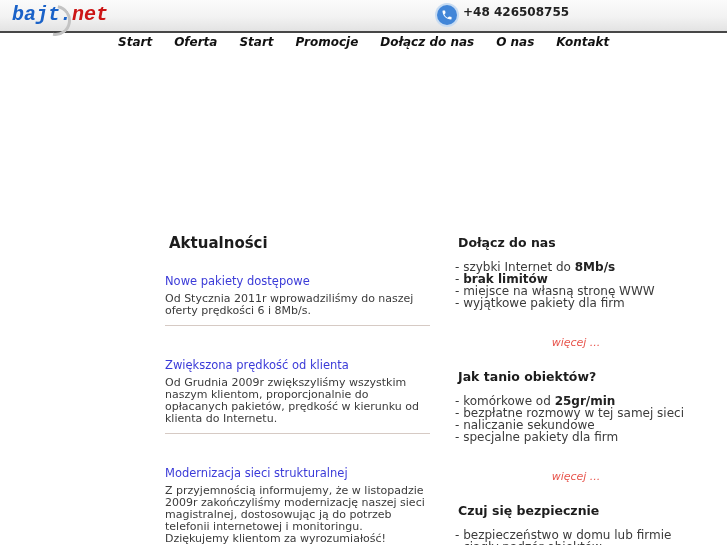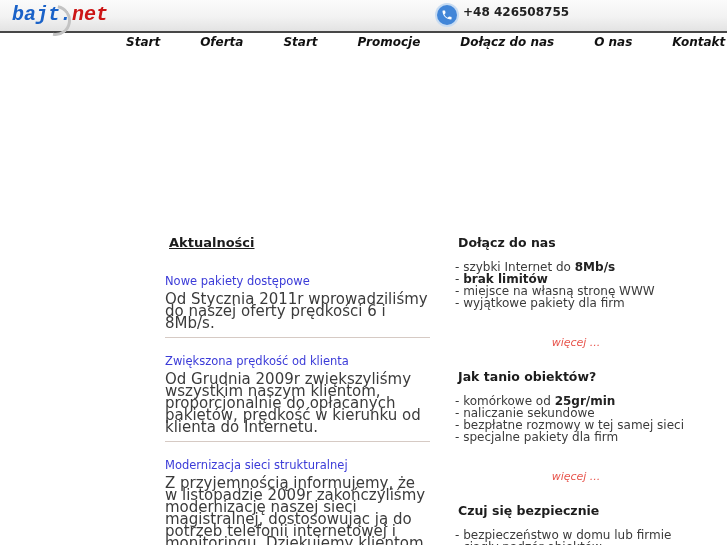--- a/index.html
+++ b/index.html
@@ -42,46 +42,46 @@
   }
   .phone-icon svg { width:12px; height:12px; }
   .phone-number {
     margin-left:6px; font-weight:bold; font-size:12px; color:#222222;
     white-space:nowrap;
   }
 
   
   .nav {
     position:absolute; top:35px; left:118px;
-    display:flex; gap:40px;margin-left:8px;
+    display:flex; gap:22px;
   }
   .nav-item {
     font-weight:bold; font-style:italic; font-size:12px; color:#111111;
     text-decoration:none; white-space:nowrap; cursor:pointer;
   }
 
   
   .news-col {
     position:absolute; left:165px; top:232px; width:265px;
   }
   .col-title {
     margin:0; padding:4px 0 0 4px;
-    font-size:13px; line-height:14px; font-weight:bold; color:#1c1c1c;text-decoration:underline;
+    font-size:15px; line-height:14px; font-weight:bold; color:#1c1c1c;
   }
   #news-list { margin-top:20px; }
   .news-item {
-    padding-bottom:8px; margin-bottom:12px;
+    padding-bottom:8px; margin-bottom:28px;
     border-bottom:1px solid #d6cac4;
   }
   .news-link {
     display:inline-block; font-size:11.5px; line-height:12px;
     color:#3b3bd8; text-decoration:none; cursor:pointer;
   }
   .news-text {
-    margin:4px 0 0 0; font-size:15px; line-height:12px; color:#3b3b3b;
+    margin:4px 0 0 0; font-size:11px; line-height:12px; color:#3b3b3b;
   }
 
   .promo-col {
     position:absolute; left:455px; top:232px; width:255px;
   }
   .promo-section { margin-bottom:16px; }
   .promo-title {
     margin:0 0 11px 0; padding:4px 0 0 3px;
     font-size:12.5px; line-height:14px; font-weight:bold; color:#1c1c1c;
   }
@@ -138,22 +138,22 @@
       <h3 class="promo-title">Dołącz do nas</h3>
       <div class="promo-line"><span>- szybki Internet do </span><span class="bold">8Mb/s</span></div>
       <div class="promo-line"><span>- </span><span class="bold">brak limitów</span></div>
       <div class="promo-line"><span>- miejsce na własną stronę WWW</span></div>
       <div class="promo-line"><span>- wyjątkowe pakiety dla firm</span></div>
       <div class="more-row"><a class="more-link">więcej ...</a></div>
     </section>
     <section class="promo-section">
       <h3 class="promo-title">Jak tanio obiektów?</h3>
       <div class="promo-line"><span>- komórkowe od </span><span class="bold">25gr/min</span></div>
+      <div class="promo-line"><span>- bezpłatne rozmowy w tej samej sieci</span></div>
       <div class="promo-line"><span>- naliczanie sekundowe</span></div>
-      <div class="promo-line"><span>- bezpłatne rozmowy w tej samej sieci</span></div>
       <div class="promo-line"><span>- specjalne pakiety dla firm</span></div>
       <div class="more-row"><a class="more-link">więcej ...</a></div>
     </section>
     <section class="promo-section">
       <h3 class="promo-title">Czuj się bezpiecznie</h3>
       <div class="promo-line"><span>- bezpieczeństwo w domu lub firmie</span></div>
       <div class="promo-line"><span>- ciągły nadzór obiektów</span></div>
     </section>
   </aside>
 

